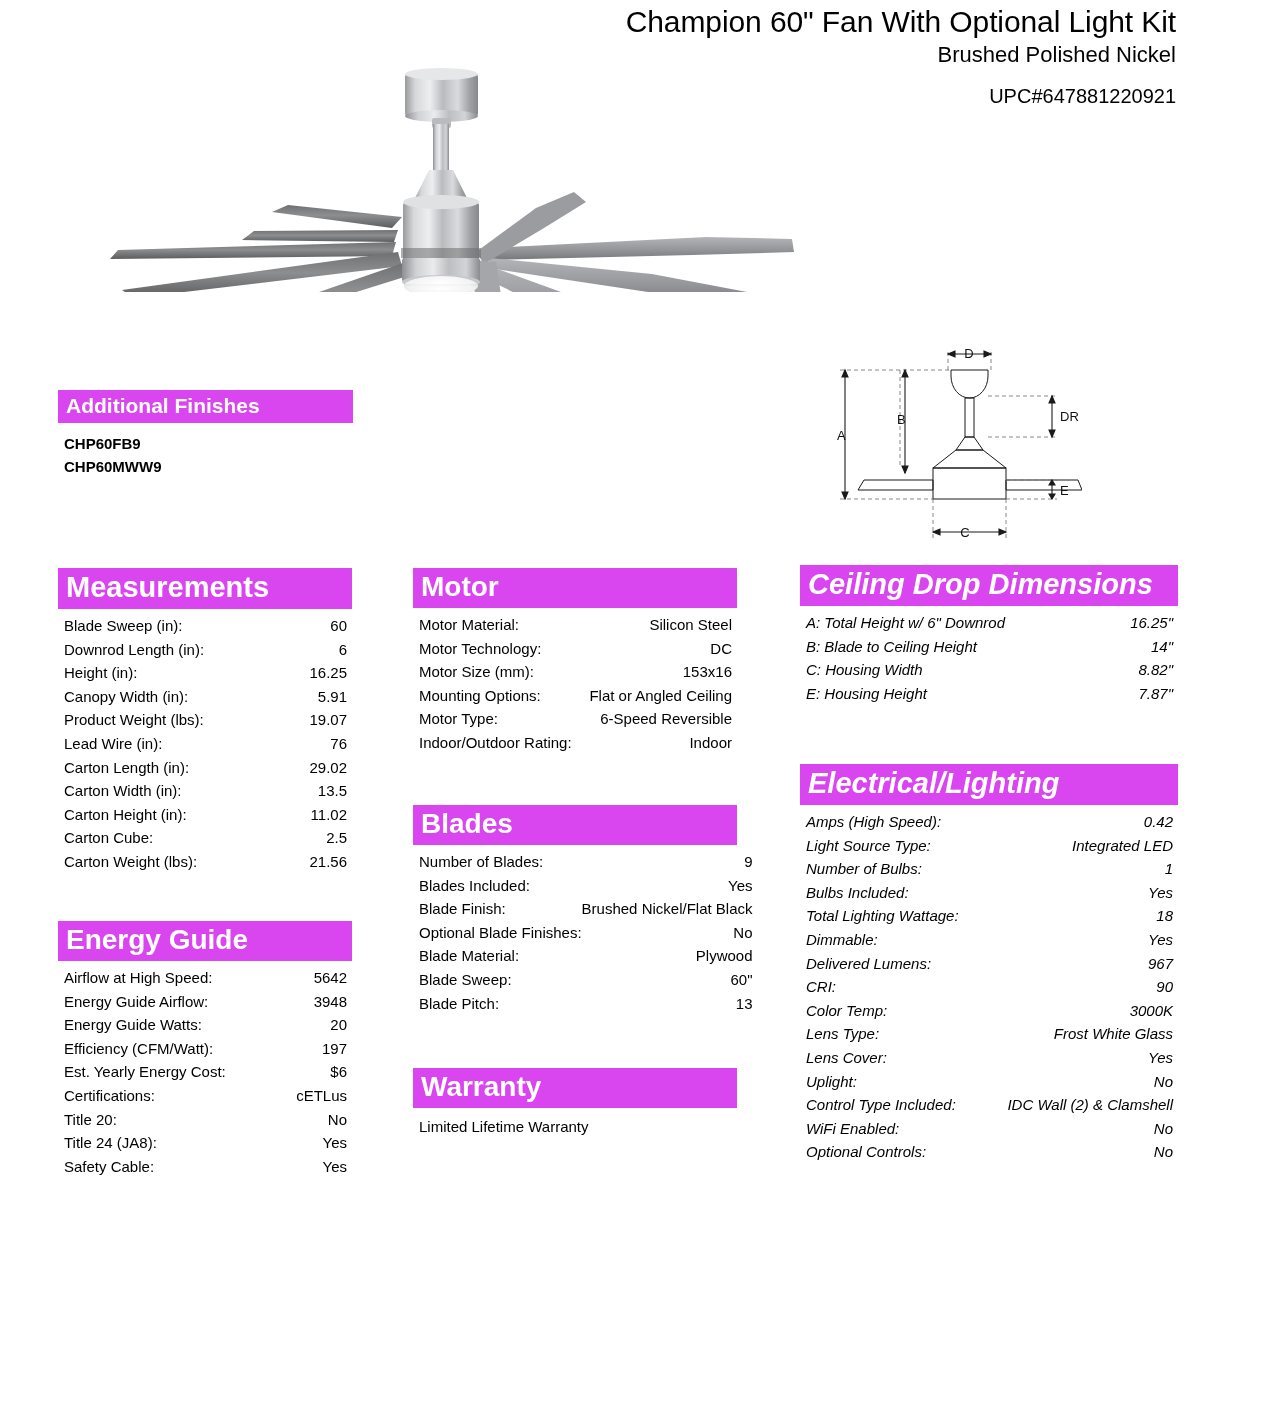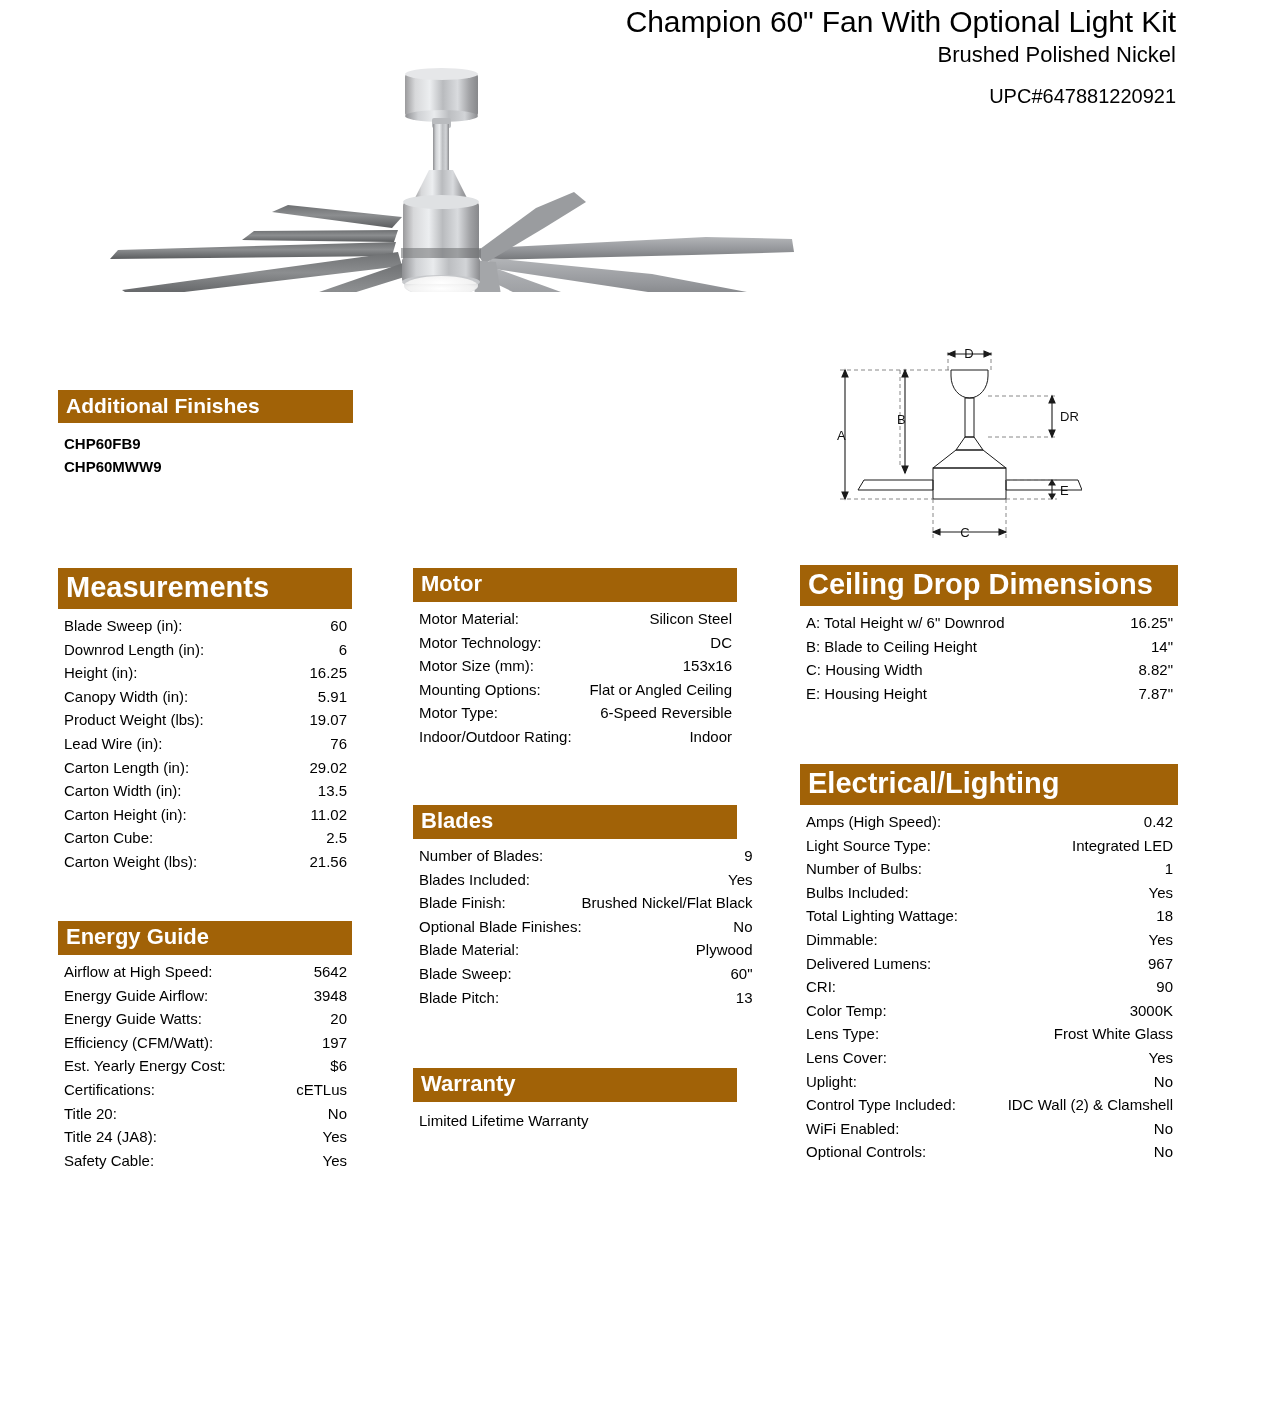--- a/index.html
+++ b/index.html
@@ -61,46 +61,46 @@
   .finish-item {
     font-size: 15px;
     font-weight: bold;
     line-height: 23px;
     padding-left: 6px;
   }
   .finishes-list { margin-top: 9px; }
 
   
   .bar {
-    background: #a16207;
+    background: #d946ef;
     color: #ffffff;
     font-weight: bold;
     padding: 5px 16px 7px 8px;
     line-height: 1.0;
   }
   .bar-lg { font-size: 29px; }
-  .bar-md { font-size: 22px; }
+  .bar-md { font-size: 28px; }
   .bar-sm { font-size: 21px; }
 
   
   .spec-table { width: 100%; border-collapse: collapse; margin-top: 5px; }
   .spec-table td {
     font-size: 15px;
     line-height: 23.6px;
     padding: 0;
     vertical-align: top;
     white-space: nowrap;
   }
   .spec-table td.k { text-align: left; padding-left: 6px; }
   .spec-table td.v { text-align: right; padding-right: 5px; }
 
   
   .col-left   { position: absolute; left: 58px;  width: 294px; }
   .col-mid    { position: absolute; left: 413px; width: 324px; }
-  .col-right  { position: absolute; left: 800px; width: 378px; }
+  .col-right  { position: absolute; left: 800px; width: 378px; font-style: italic; }
 
   #sec-measurements    { top: 568px; }
   #sec-energy          { top: 921px; }
   #sec-motor           { top: 568px; }
   #sec-blades          { top: 805px; }
   #sec-warranty        { top: 1068px; }
   #sec-ceiling         { top: 565px; }
   #sec-electrical      { top: 764px; }
 
   .warranty-text {

